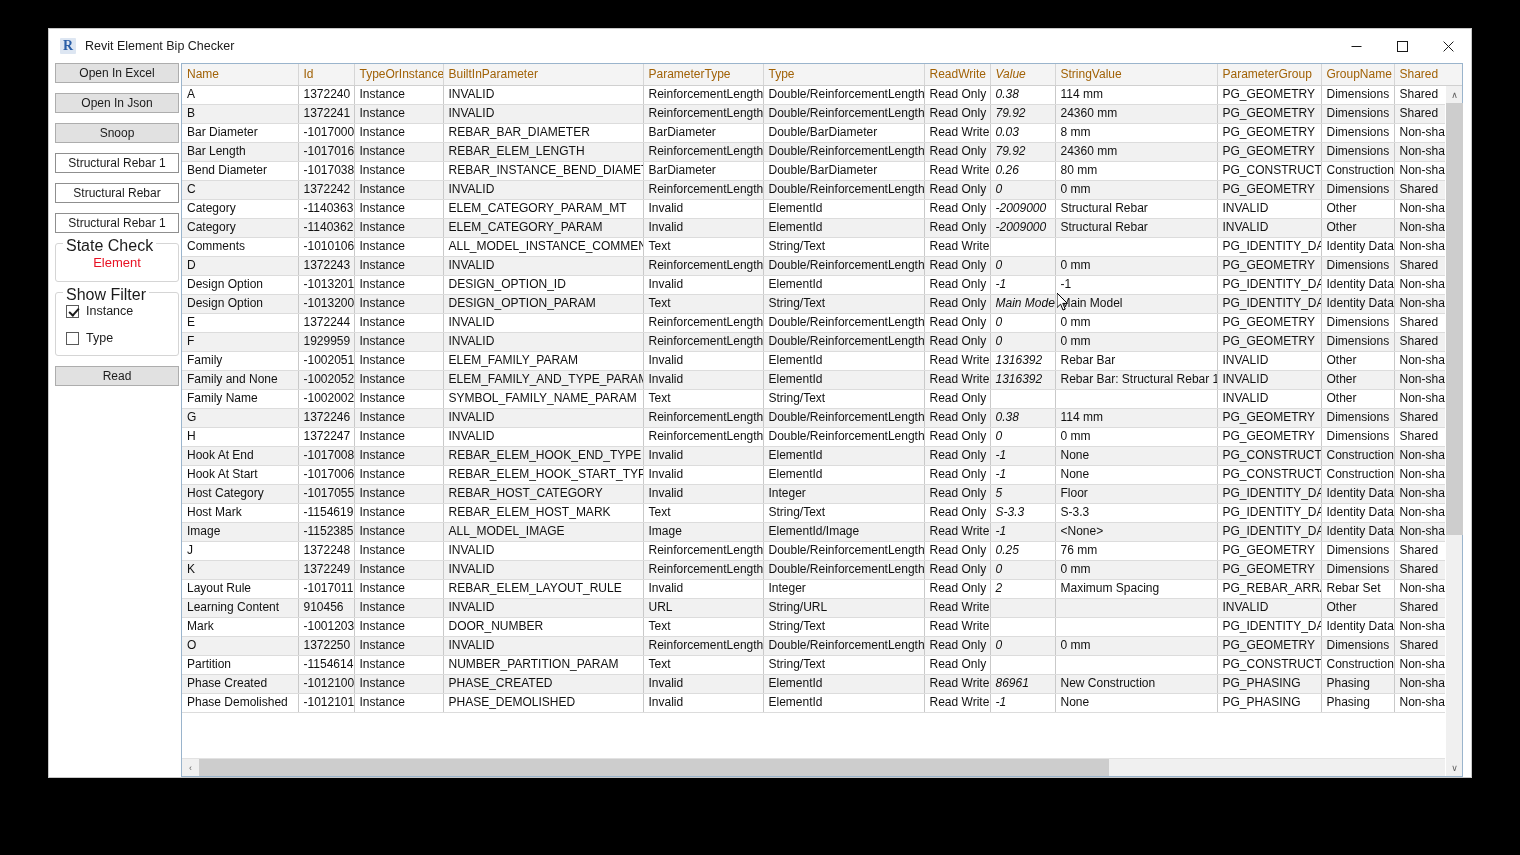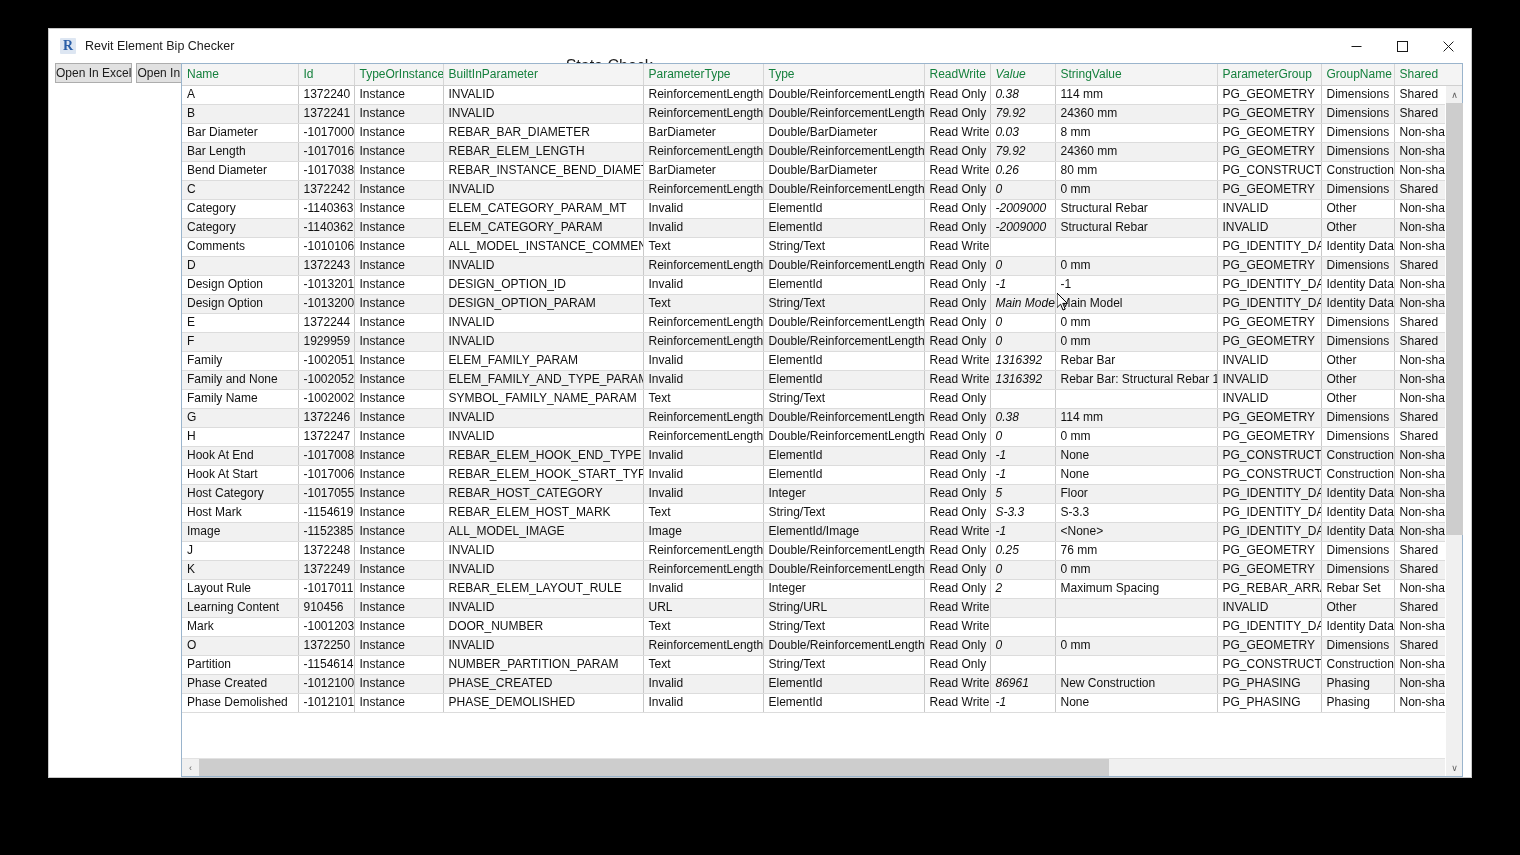--- a/index.html
+++ b/index.html
@@ -101,21 +101,21 @@
     display: flex;
     padding: 0 0 0 0;
     min-height: 0;
   }
 
   
   #sidebar {
     width: 132px; min-width: 132px;
     padding: 0 0 0 4px;
     display: flex;
-    flex-direction: row;
+    flex-direction: column;
     gap: 0;
   }
   .side-btn {
     height: 20px;
     margin: 0 2px 10px 2px;
     background: #e1e1e1;
     border: 1px solid #adadad;
     font-family: "Liberation Sans", sans-serif;
     font-size: 12px;
     color: #1b1b1b;
@@ -140,21 +140,21 @@
     top: -7px; left: 7px;
     background: #ffffff;
     padding: 0 3px;
     font-size: 16px;
     color: #1b1b1b;
     white-space: nowrap;
   }
   #state-check-value {
     text-align: center;
     color: #e81123;
-    font-size: 18px;
+    font-size: 13px;
     padding: 2px 0 3px 0;
   }
   .cbrow {
     display: flex;
     align-items: center;
     padding: 2px 0 2px 4px;
     font-size: 12.5px;
     color: #1b1b1b;
     cursor: default;
     user-select: none;
@@ -205,21 +205,21 @@
     color: #111111;
   }
   table.grid th {
     background: #f4f4f4;
     font-weight: normal;
     text-align: left;
     padding: 2px 0 3px 5px;
     height: 21px;
     border-right: 1px solid #d6d6d6;
     border-bottom: 1px solid #d0d0d0;
-    color: #15803d;
+    color: #a16207;
     white-space: nowrap;
     overflow: hidden;
     position: sticky; top: 0;
     z-index: 2;
     margin-left: 41px;
   }
   table.grid td {
     padding: 1px 0 2px 5px;
     height: 19px;
     border-right: 1px solid #c9c9c9;
@@ -341,20 +341,31 @@
         <div class="side-btn">Snoop</div>
         <div class="side-btn plain">Structural Rebar 1</div>
         <div class="side-btn plain">Structural Rebar</div>
         <div class="side-btn plain">Structural Rebar 1</div>
 
         <div class="groupbox">
           <div class="gb-title">State Check</div>
           <div id="state-check-value">Element</div>
         </div>
 
+        <div class="groupbox">
+          <div class="gb-title">Show Filter</div>
+          <div class="cbrow">
+            <span class="cbox checked"></span>
+            <span>Instance</span>
+          </div>
+          <div class="cbrow">
+            <span class="cbox"></span>
+            <span>Type</span>
+          </div>
+        </div>
 
         <div class="side-btn">Read</div>
       </div>
 
       <div id="gridwrap">
         <div id="gridscroll">
           <table class="grid">
             <thead>
               <tr>
                 <th class="c-name">Name</th>

